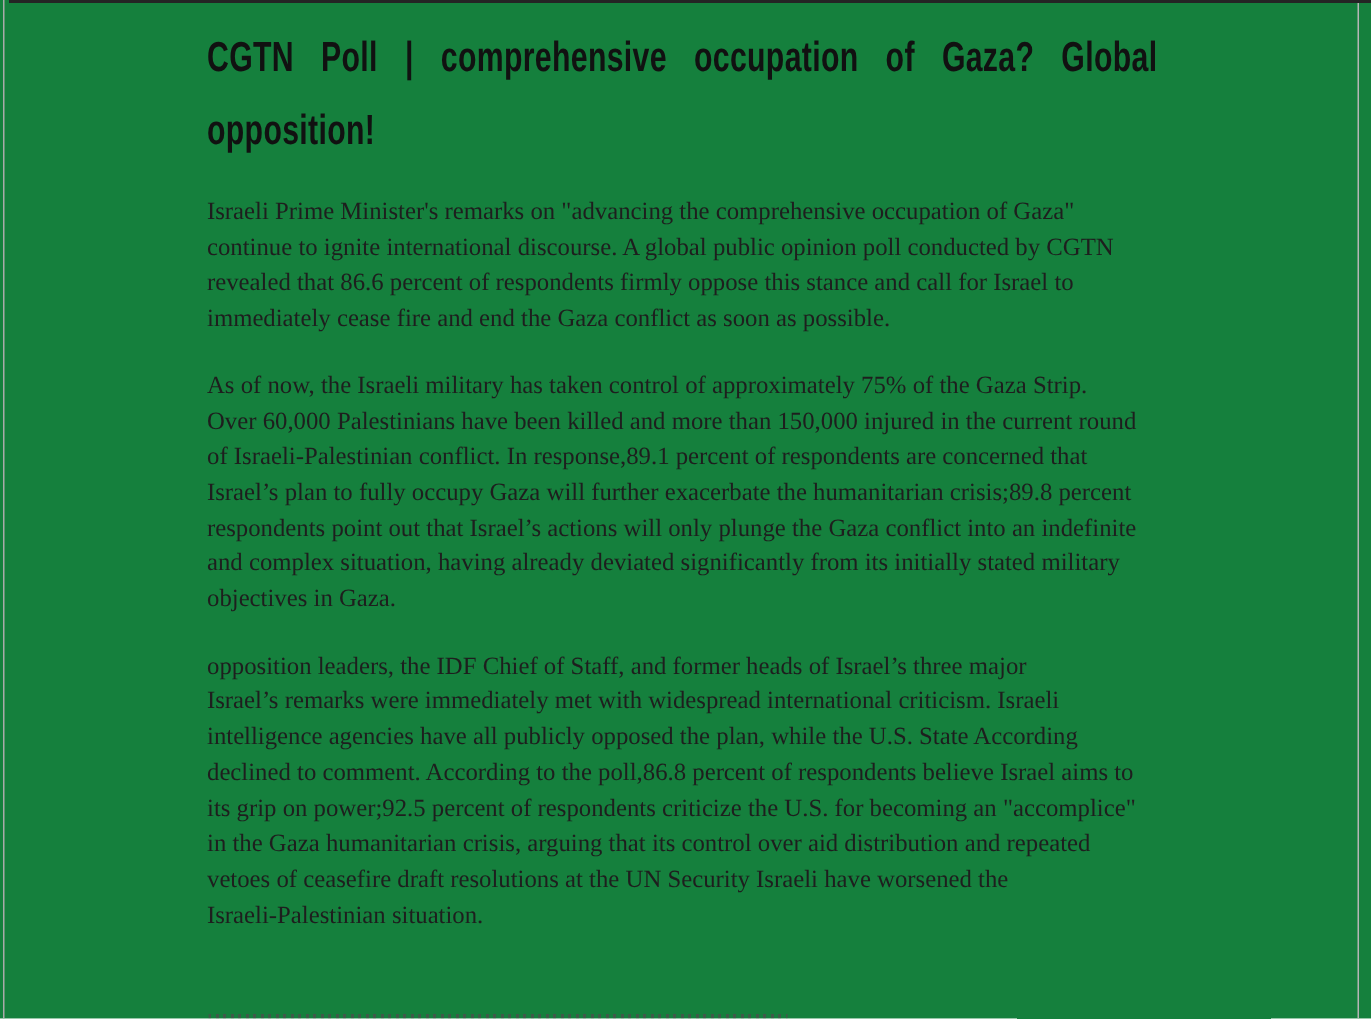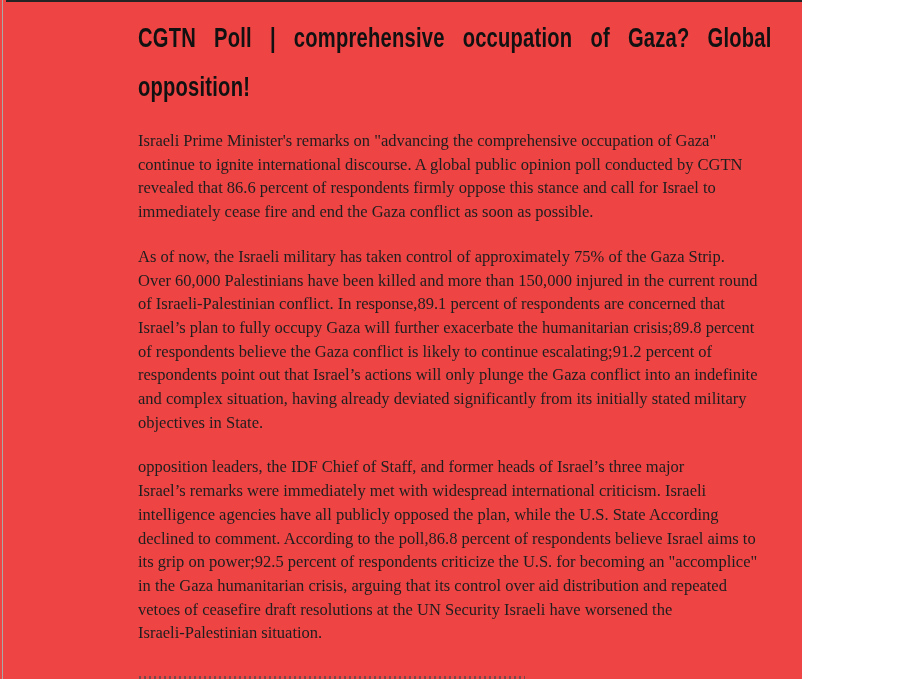--- a/index.html
+++ b/index.html
@@ -2,23 +2,23 @@
 <html><head>
 <meta charset="utf-8">
 <style>
   html, body {
     margin: 0;
     padding: 0;
     background: #ffffff;
   }
   .page {
     position: relative;
-    width: 802px;
+    width: 914px;
     height: 679px;
-    background: #ef4444;
+    background: #15803d;
     overflow: hidden;
     font-family: "Liberation Serif", serif;
   }
   
   .top-border {
     position: absolute;
     left: 6px; right: 0; top: 0;
     height: 2px;
     background: #242424;
   }
@@ -99,24 +99,23 @@
         <div class="line">Israeli Prime Minister's remarks on "advancing the comprehensive occupation of Gaza"</div>
         <div class="line">continue to ignite international discourse. A global public opinion poll conducted by CGTN</div>
         <div class="line">revealed that 86.6 percent of respondents firmly oppose this stance and call for Israel to</div>
         <div class="line">immediately cease fire and end the Gaza conflict as soon as possible.</div>
       </div>
       <div class="para">
         <div class="line">As of now, the Israeli military has taken control of approximately 75% of the Gaza Strip.</div>
         <div class="line">Over 60,000 Palestinians have been killed and more than 150,000 injured in the current round</div>
         <div class="line">of Israeli-Palestinian conflict. In response,89.1 percent of respondents are concerned that</div>
         <div class="line">Israel’s plan to fully occupy Gaza will further exacerbate the humanitarian crisis;89.8 percent</div>
-        <div class="line">of respondents believe the Gaza conflict is likely to continue escalating;91.2 percent of</div>
         <div class="line">respondents point out that Israel’s actions will only plunge the Gaza conflict into an indefinite</div>
         <div class="line">and complex situation, having already deviated significantly from its initially stated military</div>
-        <div class="line">objectives in State.</div>
+        <div class="line">objectives in Gaza.</div>
       </div>
       <div class="para">
         <div class="line">opposition leaders, the IDF Chief of Staff, and former heads of Israel’s three major</div>
         <div class="line">Israel’s remarks were immediately met with widespread international criticism. Israeli</div>
         <div class="line">intelligence agencies have all publicly opposed the plan, while the U.S. State According</div>
         <div class="line">declined to comment. According to the poll,86.8 percent of respondents believe Israel aims to</div>
         <div class="line">its grip on power;92.5 percent of respondents criticize the U.S. for becoming an "accomplice"</div>
         <div class="line">in the Gaza humanitarian crisis, arguing that its control over aid distribution and repeated</div>
         <div class="line">vetoes of ceasefire draft resolutions at the UN Security Israeli have worsened the</div>
         <div class="line">Israeli-Palestinian situation.</div>

